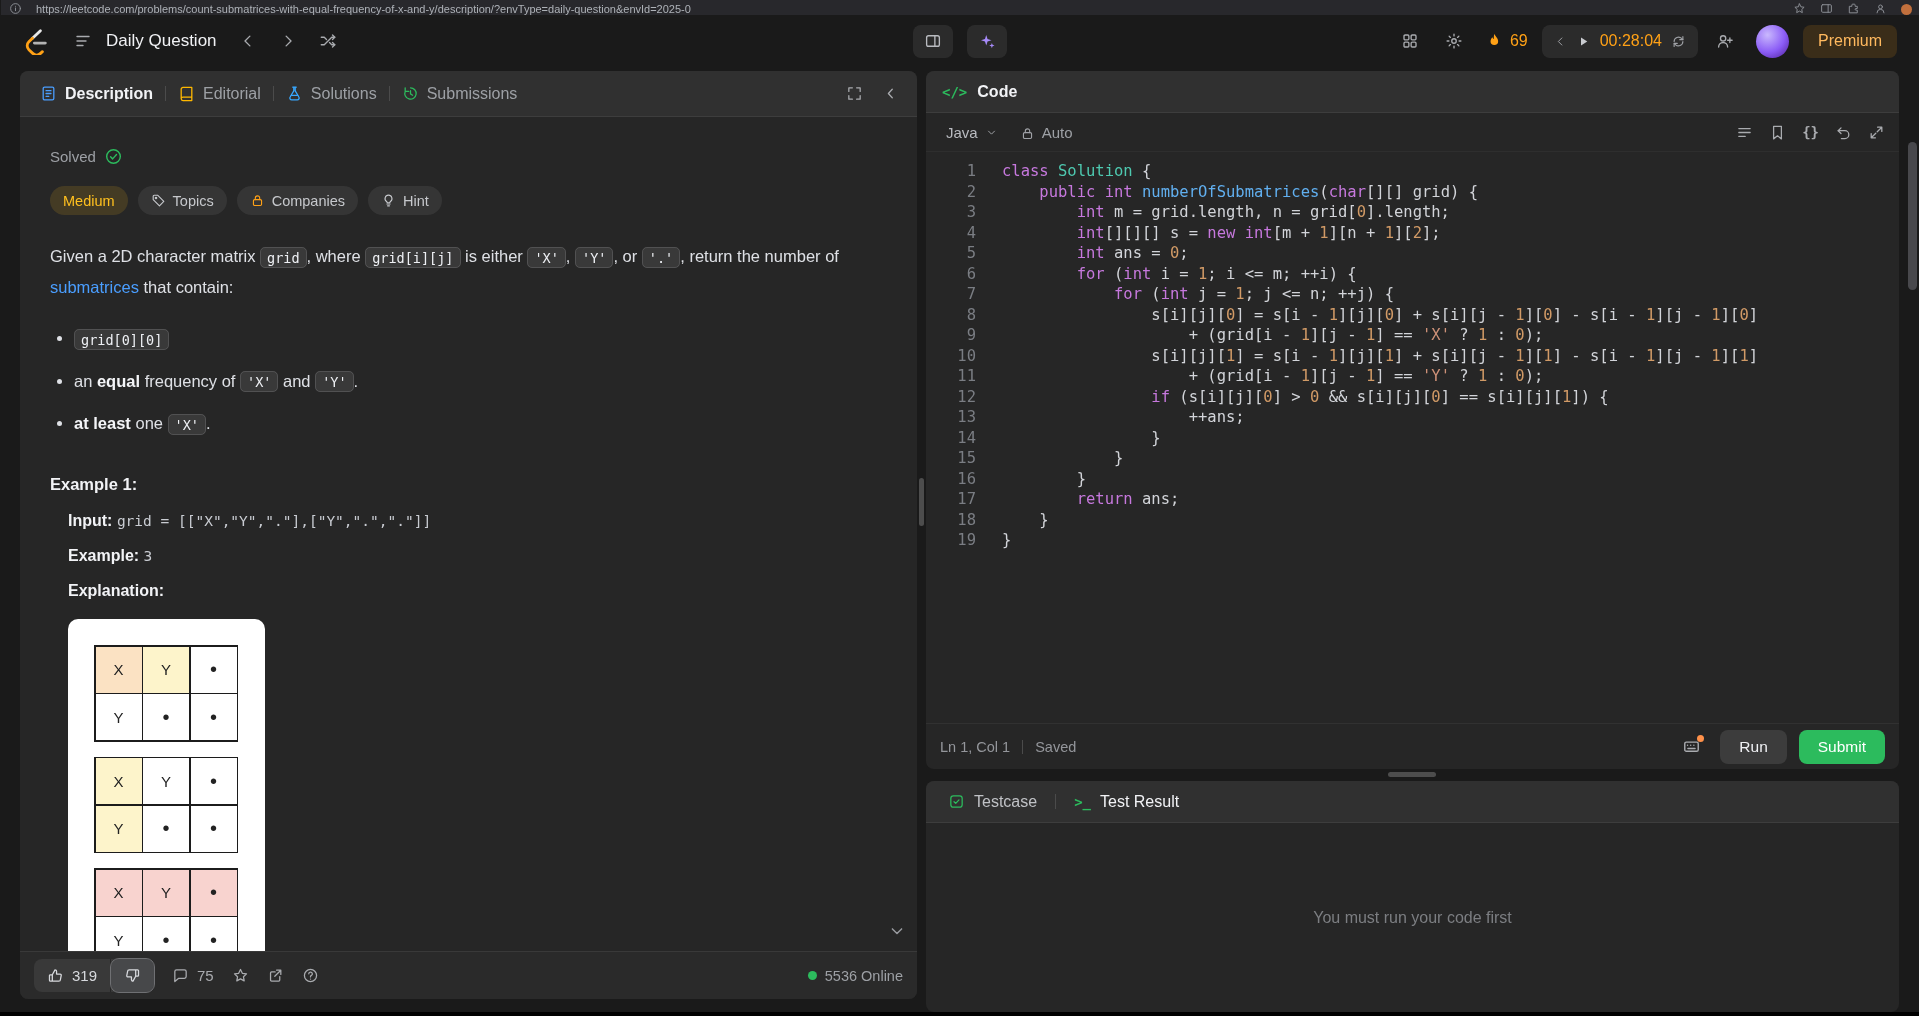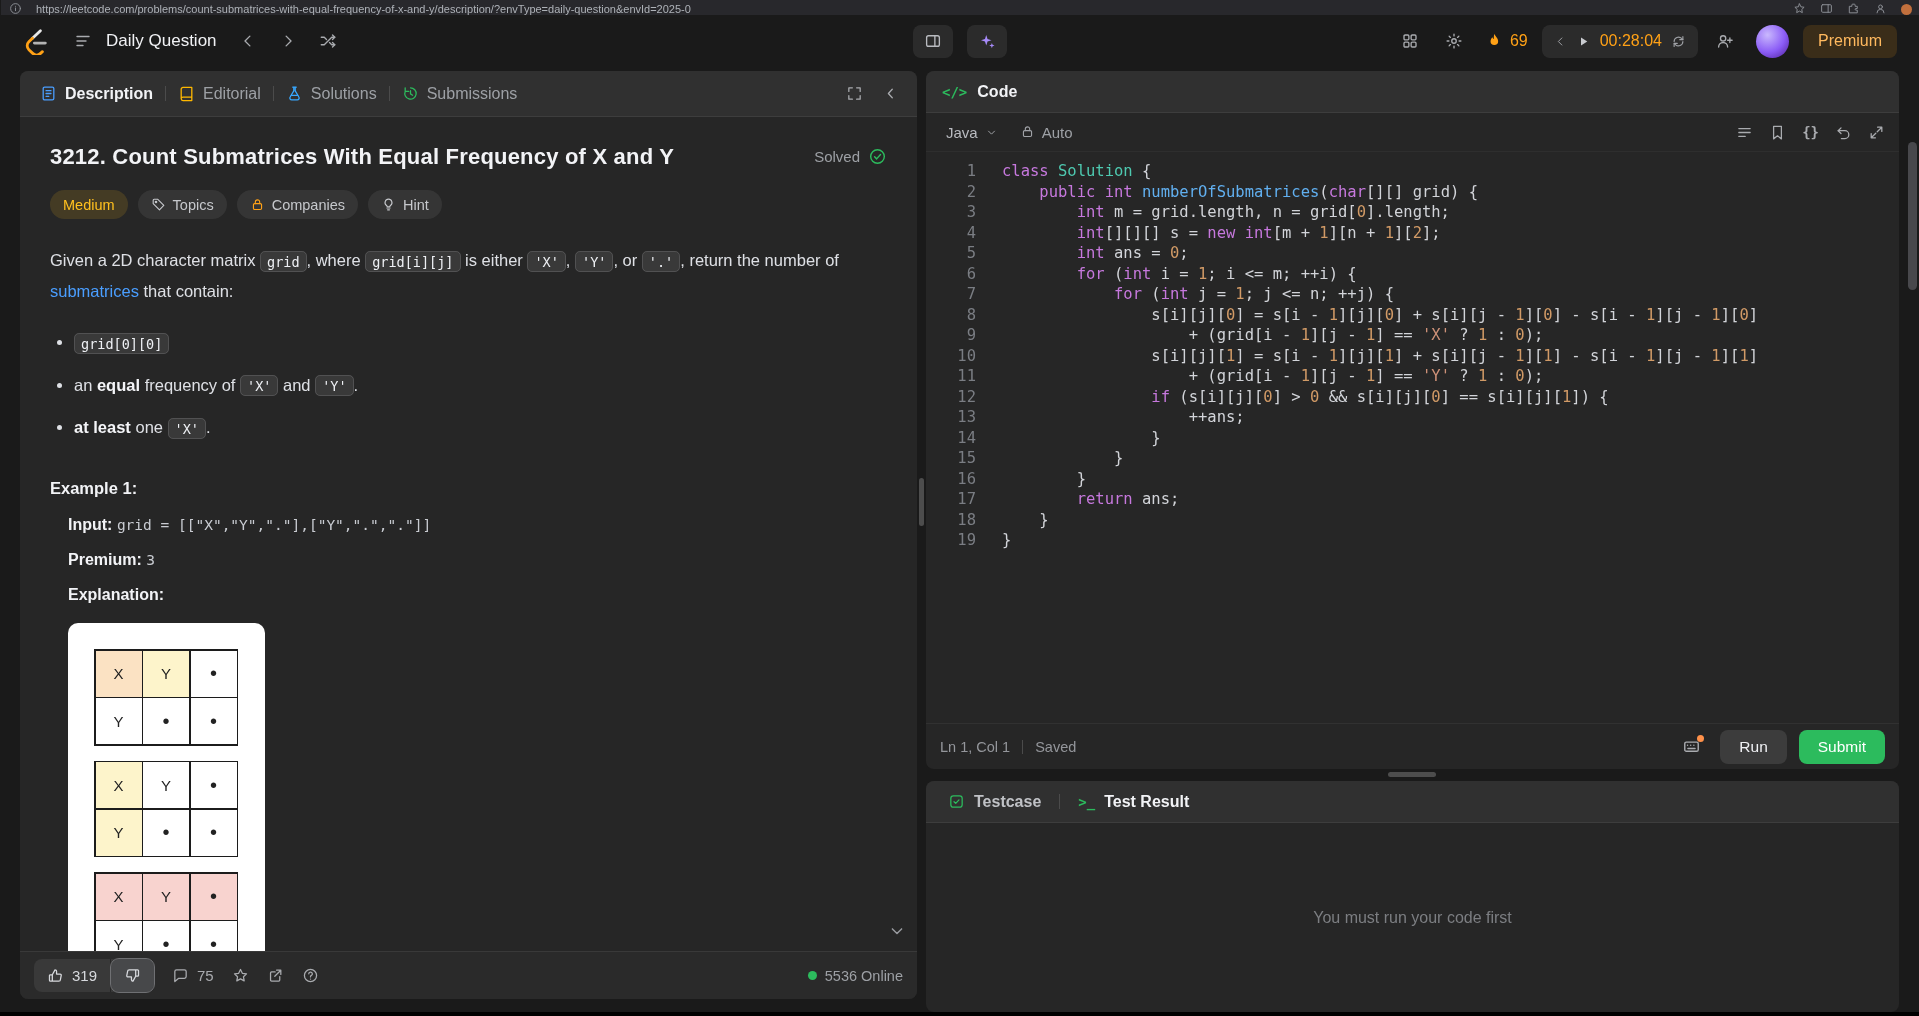--- a/index.html
+++ b/index.html
@@ -85,37 +85,37 @@
   .vote-sep{width:1px;height:100%;background:#00000055}
   .foot-item{display:flex;align-items:center;gap:8px;font-size:15px;color:#a9abaf}
   .foot-ibtn{display:flex;align-items:center;color:#a9abaf}
   .online{margin-left:auto;display:flex;align-items:center;gap:8px;font-size:14.5px;color:#9da0a5}
   .online .dot{width:9px;height:9px;border-radius:50%;background:var(--green)}
 
   .panel-header{height:42px;background:#303030;display:flex;align-items:center;gap:10px;padding:0 16px;border-bottom:1px solid #3d3d3d}
   .ph-label{font-size:16px;font-weight:600;color:#f2f3f6}
   .editor-toolbar{height:39px;display:flex;align-items:center;gap:16px;padding:0 14px;border-bottom:1px solid #2e2e2e}
   .lang-select{display:flex;align-items:center;gap:7px;font-size:15px;color:#b9bbc0;padding:4px 6px;border-radius:6px}
-  .auto{display:flex;align-items:flex-start;gap:7px;font-size:15px;color:#9da0a5}
+  .auto{display:flex;align-items:flex-end;gap:7px;font-size:15px;color:#9da0a5}
   .toolbar-actions{margin-left:auto;display:flex;align-items:center;gap:16px;color:#a9abaf}
   .editor{position:absolute;top:82px;bottom:46px;left:0;right:0;overflow:hidden;padding-top:8px;font-family:"DejaVu Sans Mono",monospace;font-size:15.5px;line-height:20.5px}
   .code-row{display:flex}
   .gutter{flex:none;width:50px;text-align:right;color:#7a7d83}
   .code-text{white-space:pre;padding-left:26px;color:#d2d4d9}
   .tk-kw{color:#c678dd}.tk-str{color:#ce9178}.tk-num{color:#d19a66}.tk-cls{color:#4ec9b0}.tk-fn{color:#61afef}
   .editor-statusbar{position:absolute;left:0;right:0;bottom:0;height:46px;display:flex;align-items:center;gap:12px;padding:0 14px;color:#94969b;font-size:14.5px;border-top:1px solid rgba(255,255,255,.05)}
   .sb-div{width:1px;height:14px;background:#4b4b4b}
   .sb-right{margin-left:auto;display:flex;align-items:center;gap:12px}
   .shortcut{position:relative}
   .ndot{position:absolute;top:5px;right:4px;width:7px;height:7px;border-radius:50%;background:#ff914a}
   .run-btn{height:34px;padding:0 19px;border-radius:8px;background:#ffffff1a;color:#f0f1f4;font-size:15.5px;font-weight:500}
   .submit-btn{height:34px;padding:0 19px;border-radius:8px;background:var(--green);color:#fff;font-size:15.5px;font-weight:500}
 
   .con-tab{display:flex;align-items:center;gap:9px;padding:0 6px}
-  .con-label{font-size:16px;font-weight:700;color:#f2f3f6}
+  .con-label{font-size:16px;font-weight:400;color:#f2f3f6}
   .con-label.dim2{color:#c0c2c6}
   .console-body{position:absolute;top:43px;bottom:0;left:0;right:0;display:flex;align-items:center;justify-content:center;font-size:16px;color:#7c7e82}
 
   .v-handle{position:absolute;left:919px;top:478px;width:5px;height:48px;border-radius:3px;background:#4d4d4d}
   .h-handle{position:absolute;left:1388px;top:772px;width:48px;height:5px;border-radius:3px;background:#4d4d4d}
   .page-scroll-thumb{position:absolute;right:2px;top:142px;width:9px;height:148px;border-radius:5px;background:#48484c}
   .bottom-strip{position:absolute;left:0;bottom:0;width:100%;height:4px;background:#000}
 </style>
 </head>
 <body>
@@ -327,21 +327,20 @@
             <svg viewBox="0 0 24 24" fill="none" stroke="currentColor" stroke-width="1.8" stroke-linecap="round" stroke-linejoin="round">
               <path d="M14.5 6L9 12l5.5 6"></path>
             </svg>
           </span>
         </button>
     </div>
   </div>
 
   <div class="lp-content">
     <div class="title-row">
-      <h1 class="p-title">3212. Count Submatrices With Equal Frequency of X and Y</h1>
       <div class="solved">
         <span>Solved</span>
         <span data-icon="check-circle-icon" class="ic18 green">
             <svg viewBox="0 0 24 24" fill="none" stroke="currentColor" stroke-width="1.8" stroke-linecap="round" stroke-linejoin="round">
               <circle cx="12" cy="12" r="8.6"></circle>
               <path d="M8.3 12.4l2.6 2.6 4.9-5.4"></path>
             </svg>
           </span>
       </div>
     </div>
@@ -377,21 +376,21 @@
     </div>
     <p class="p-desc"><span>Given a 2D character matrix </span><code class="chip">grid</code><span>, where </span><code class="chip">grid[i][j]</code><span> is either </span><code class="chip">'X'</code><span>, </span><code class="chip">'Y'</code><span>, or </span><code class="chip">'.'</code><span>, return the number of </span><a class="desc-link">submatrices</a><span> that contain:</span></p>
     <ul class="c-list">
         <li><code class="chip">grid[0][0]</code></li>
         <li><span>an </span><strong>equal</strong><span> frequency of </span><code class="chip">'X'</code><span> and </span><code class="chip">'Y'</code><span>.</span></li>
         <li><strong>at least</strong><span> one </span><code class="chip">'X'</code><span>.</span></li>
       </ul>
     <p class="ex-label">Example 1:</p>
     <div class="example-block">
       <div class="ex-line"><b>Input:</b> <span class="mono">grid = [["X","Y","."],["Y",".","."]]</span></div>
-      <div class="ex-line"><b>Premium:</b> <span class="mono">3</span></div>
+      <div class="ex-line"><b>Example:</b> <span class="mono">3</span></div>
       <div class="ex-line"><b>Explanation:</b></div>
       <div class="fig-card">
           <div class="fig-grid">
             <div class="fig-cell" style="background: rgb(251, 226, 195);">X</div>
             <div class="fig-cell" style="background: rgb(253, 244, 203);">Y</div>
             <div class="fig-cell dot" style="background: rgb(255, 255, 255);">•</div>
             <div class="fig-cell" style="background: rgb(255, 255, 255);">Y</div>
             <div class="fig-cell dot" style="background: rgb(255, 255, 255);">•</div>
             <div class="fig-cell dot" style="background: rgb(255, 255, 255);">•</div>
           </div>

